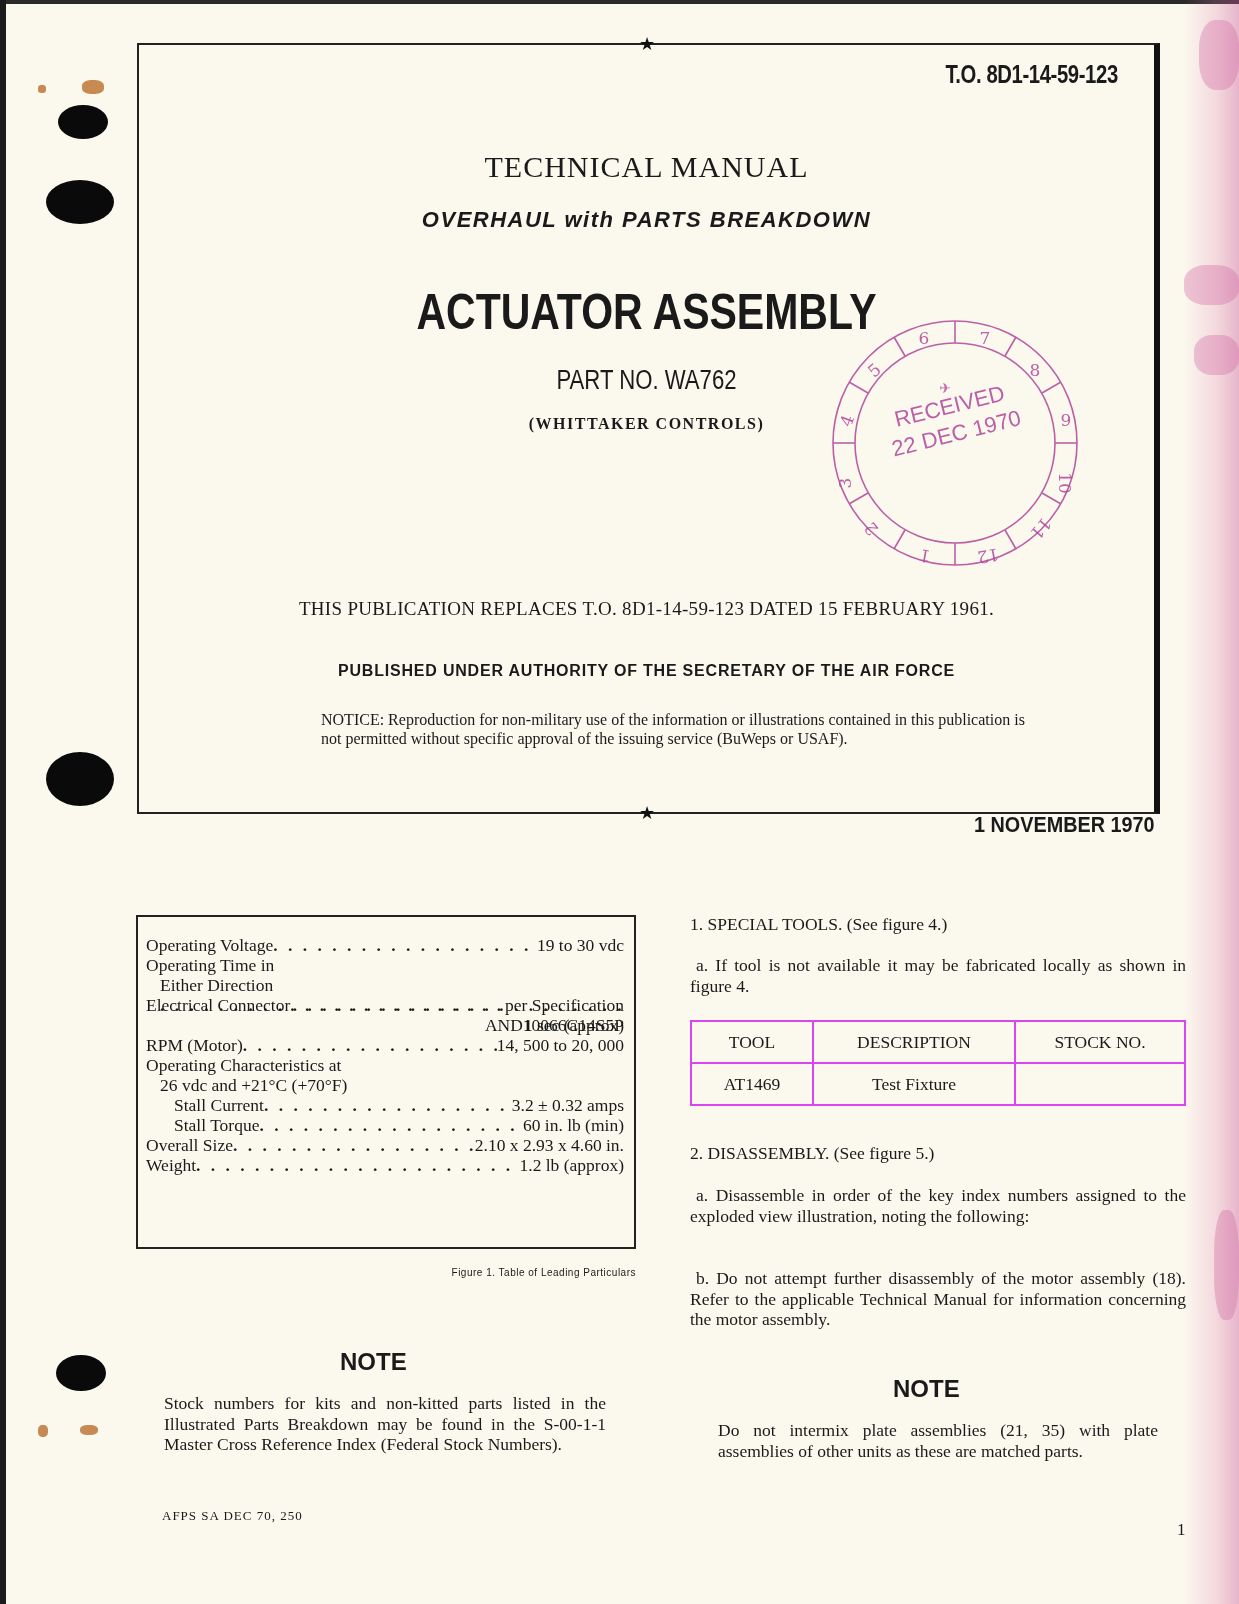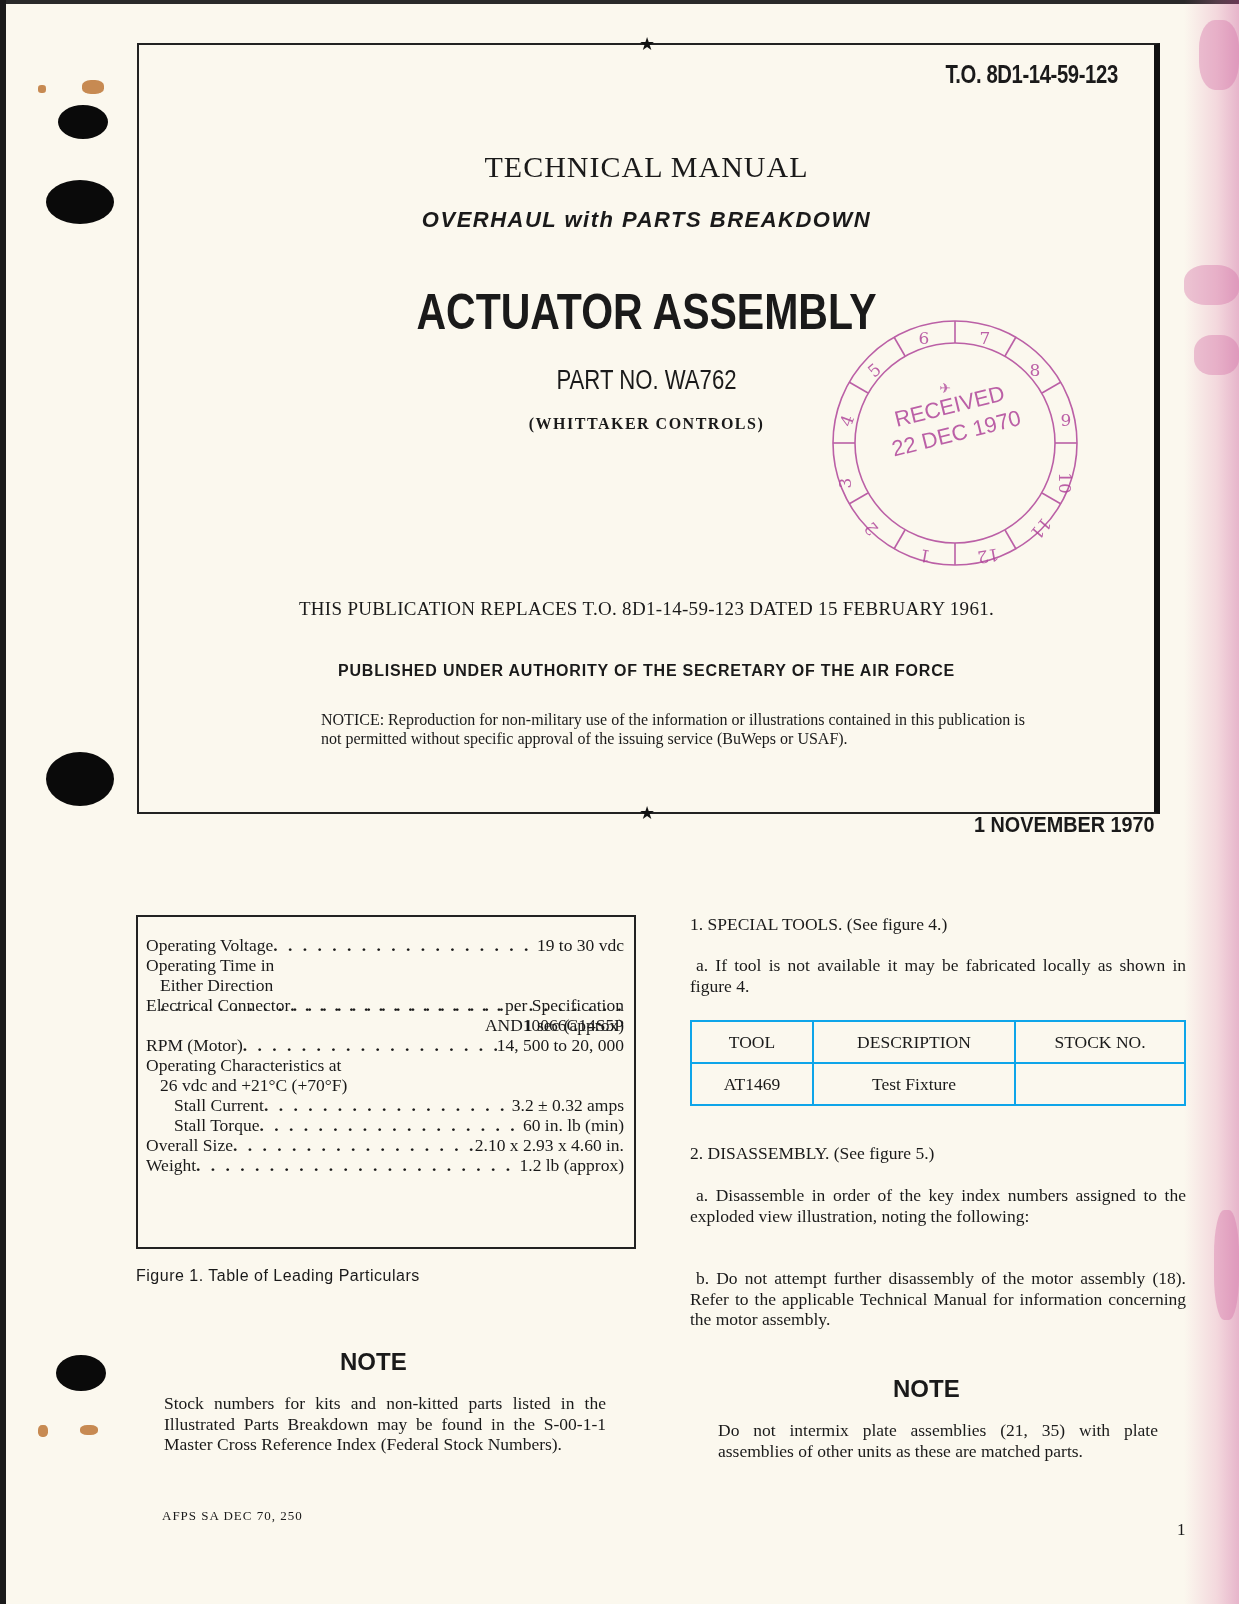--- a/index.html
+++ b/index.html
@@ -35,29 +35,29 @@
 
   .date { position:absolute; right:84px; top:812px; font-family:"Liberation Sans", sans-serif; font-weight:bold;
     font-size:22px; transform:scaleX(0.9); transform-origin:right; }
 
   .lp-box { position:absolute; left:136px; top:915px; width:496px; height:330px; border:2px solid #222; }
   .lp-row { position:absolute; left:8px; width:478px; font-size:17.5px; line-height:20px; display:flex; white-space:nowrap; }
   .lp-label { flex:0 0 auto; }
   .lp-dots { flex:1 1 auto; overflow:hidden; letter-spacing:3px; }
   .lp-dots::before { content:". . . . . . . . . . . . . . . . . . . . . . . . . . . . . . . . . . . . . . . . . . . ."; font-weight:bold; }
   .lp-value { flex:0 0 auto; text-align:right; }
-  .fig-caption { position:absolute; left:136px; top:1267px; width:500px; text-align:left;
-    font-family:"Liberation Sans", sans-serif; font-size:16px; letter-spacing:0.5px; }
+  .fig-caption { position:absolute; left:136px; top:1267px; width:500px; text-align:right;
+    font-family:"Liberation Sans", sans-serif; font-size:10px; letter-spacing:0.5px; }
 
   .note-head { position:absolute; font-family:"Liberation Sans", sans-serif; font-weight:bold; font-size:24px; text-align:left; }
   .para { position:absolute; font-size:17.5px; line-height:20.5px; text-align:justify; }
   .indent { text-indent:6px; }
 
   .tool-table { position:absolute; left:690px; top:1020px; width:496px; border-collapse:collapse; font-size:17.5px; }
-  .tool-table td { border:2px solid #0ea5e9; text-align:center; height:40px; padding:0; }
+  .tool-table td { border:2px solid #d946ef; text-align:center; height:40px; padding:0; }
 
   .footer-code { position:absolute; left:162px; top:1508px; font-size:13px; letter-spacing:1px; }
   .page-num { position:absolute; left:1177px; top:1520px; font-size:17px; }
 </style>
 </head>
 <body>
 
 <div class="edge-top"></div>
 <div class="edge-left"></div>
 <div class="stain-right"></div>

